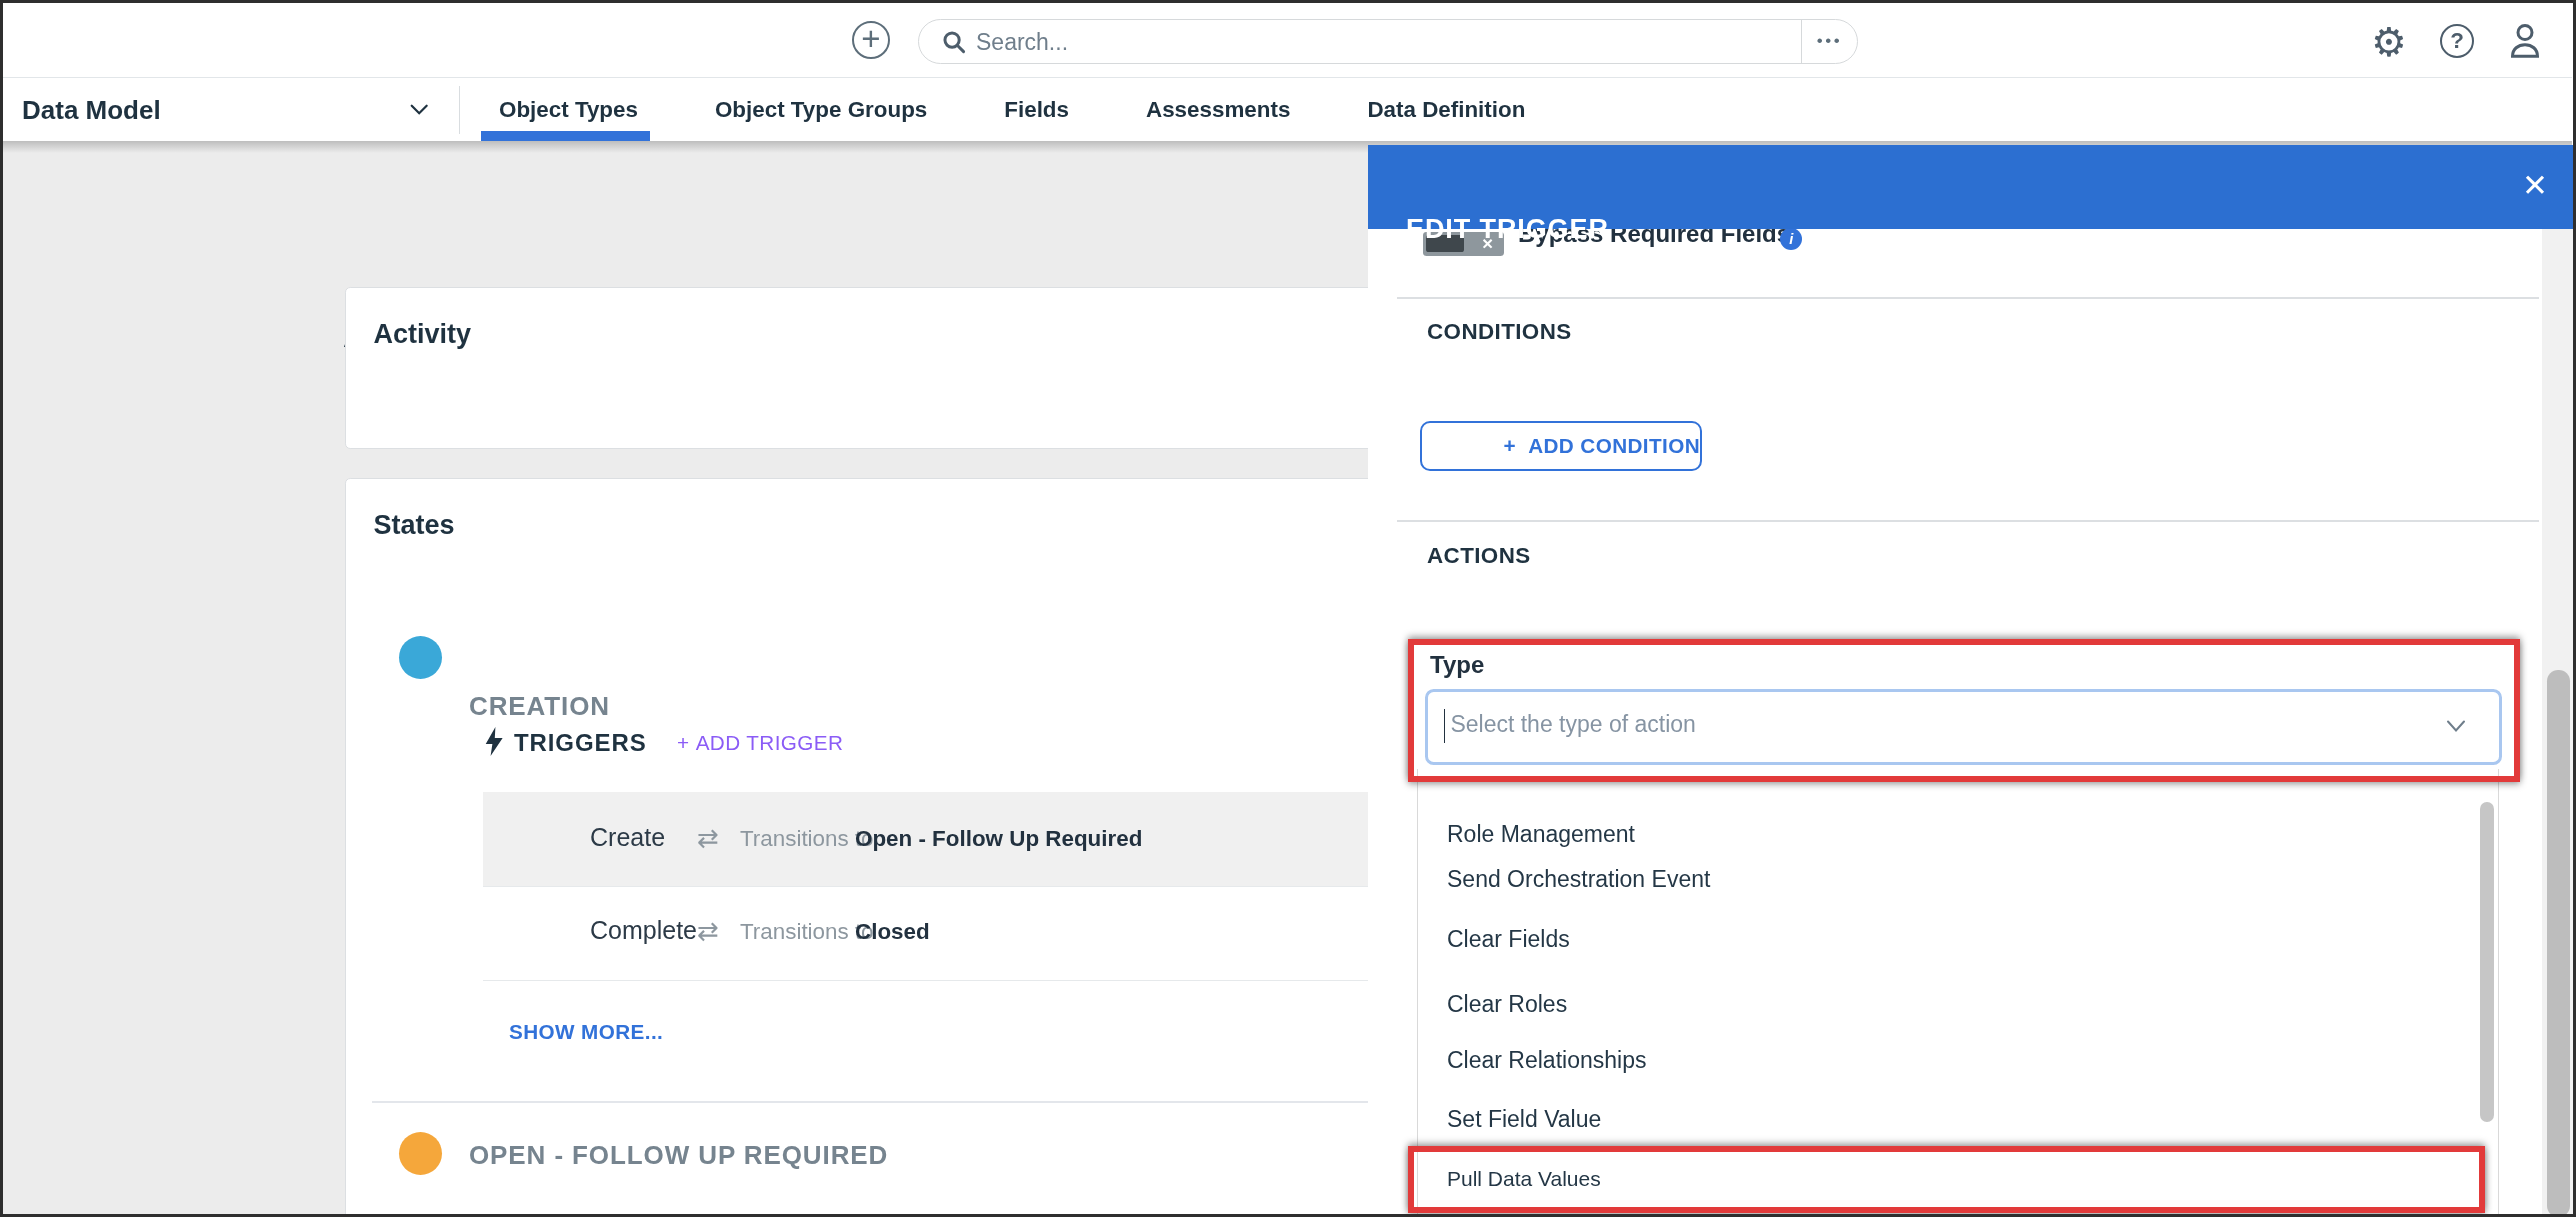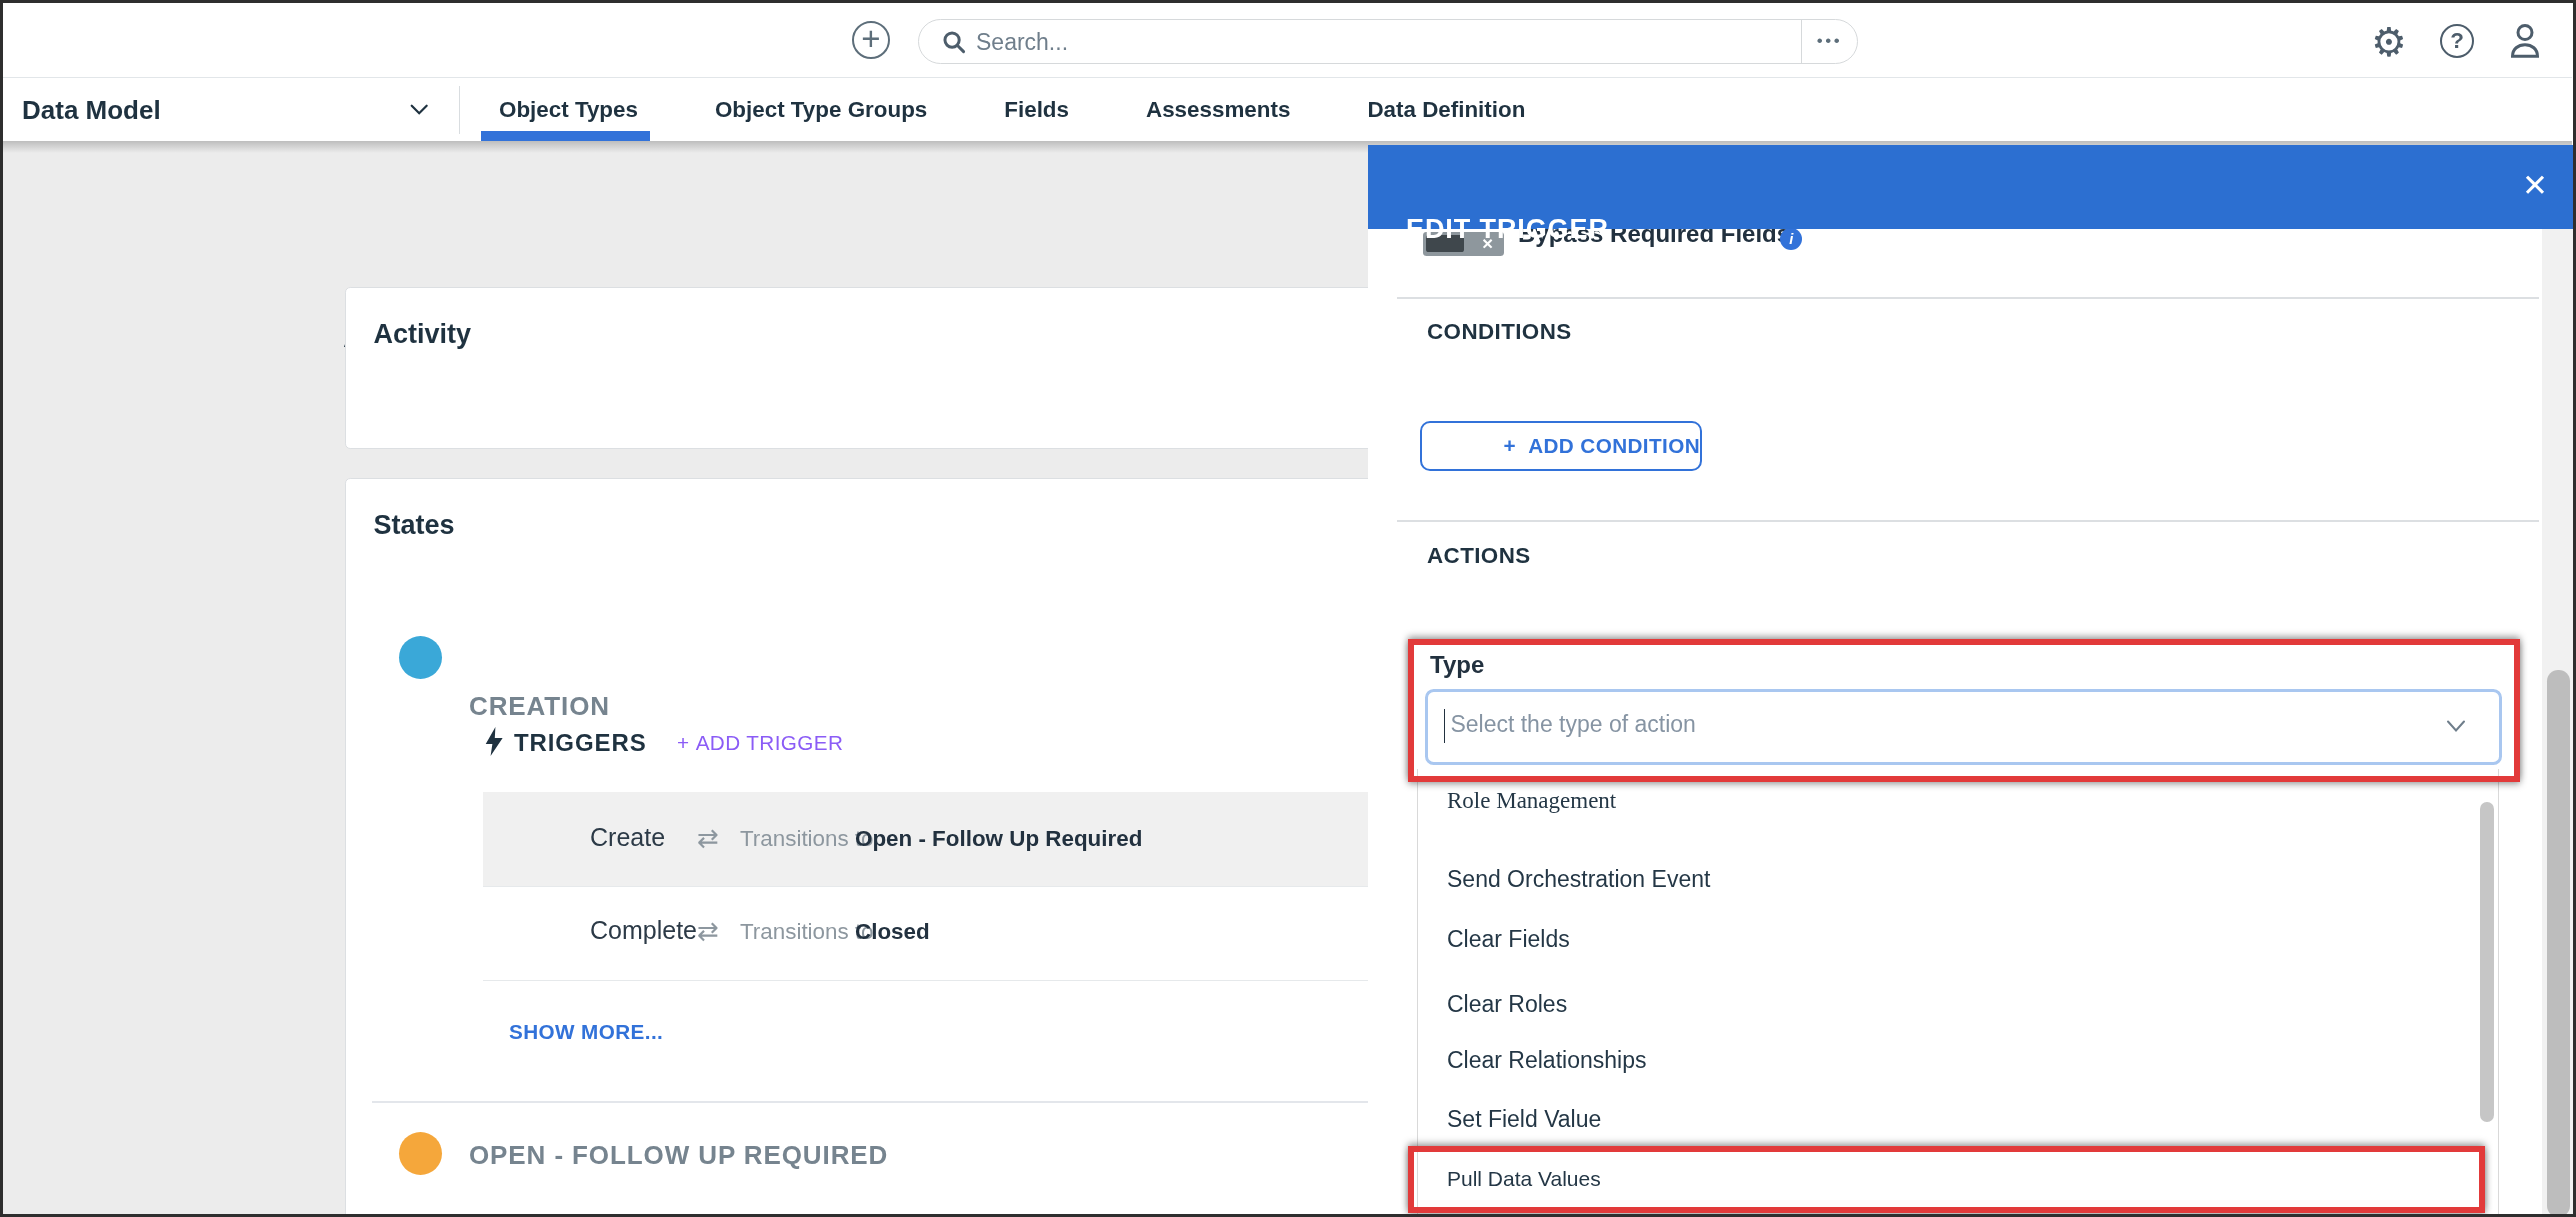--- a/index.html
+++ b/index.html
@@ -210,21 +210,21 @@
       <span class="abs type-ph">Select the type of action</span>
       <span class="abs sel-chevron">
         <svg width="24" height="17" viewBox="0 0 24 16" fill="none" stroke="#6f7e8b" stroke-width="2" stroke-linecap="round">
             <polyline points="4,3 12,12 20,3"></polyline>
           </svg>
       </span>
     </div>
 
     <div class="abs dropdown">
       <div class="abs dd-item dd-clip">Messaging</div>
-      <div class="abs dd-item" style="top:15px;font-family:Liberation Serif, serif;">Role Management</div>
+      <div class="abs dd-item" style="top:48px;">Role Management</div>
       <div class="abs dd-item" style="top:93px;">Send Orchestration Event</div>
       <div class="abs dd-item" style="top:153px;">Clear Fields</div>
       <div class="abs dd-item" style="top:218px;">Clear Roles</div>
       <div class="abs dd-item" style="top:274px;">Clear Relationships</div>
       <div class="abs dd-item" style="top:333px;">Set Field Value</div>
       <div class="abs dd-highlight">Pull Data Values</div>
       <div class="abs dd-thumb"></div>
     </div>
 
     <div class="abs redbox redbox1"></div>

